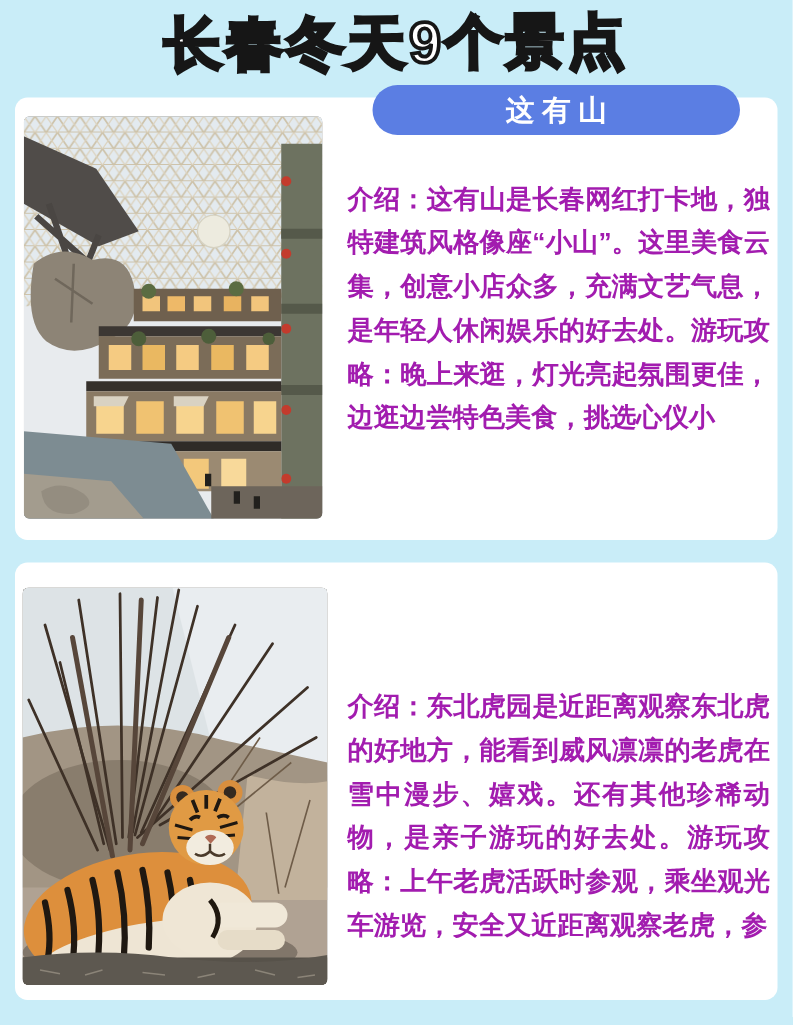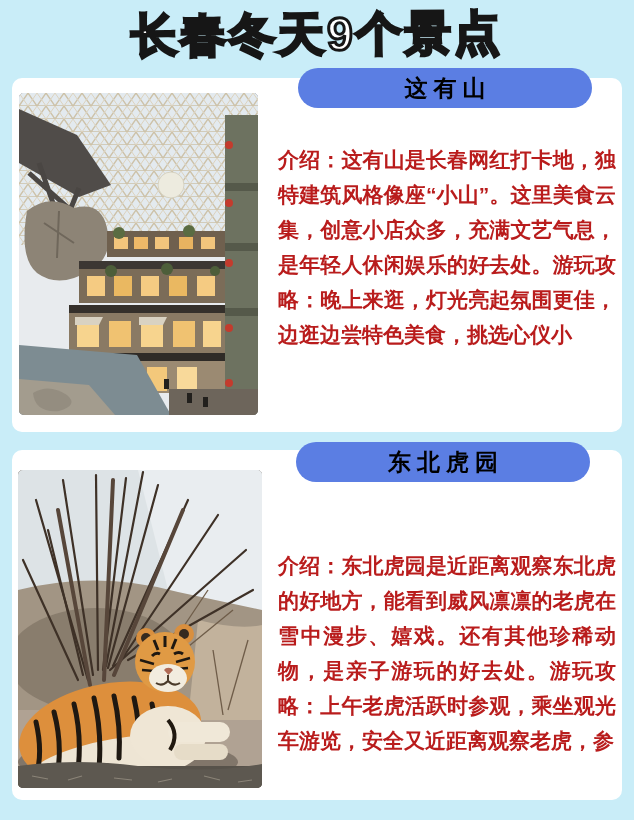--- a/index.html
+++ b/index.html
@@ -38,42 +38,42 @@
   .pill {
     position:absolute;
     width:294px; height:40px;
     background:#5b7ee3;
     border-radius:21px;
     display:flex; align-items:center; justify-content:center;
   }
   .card1 .pill { top:-10px; right:30px; }
   .card2 .pill { top:-8px;  right:32px; }
   .pill span {
-    color:#000000;
+    color:#ffffff;
     font-size:23px; font-weight:800;
     letter-spacing:6px;
     text-indent:6px;
     white-space:nowrap;
   }
 
   .photo {
     position:absolute;
     border-radius:5px;
     overflow:hidden;
     line-height:0;
   }
   .photo1 { left:7px; top:15px; width:239px; height:322px; }
   .photo2 { left:6px; top:20px; width:244px; height:318px; }
 
   .desc {
     position:absolute;
     left:266px; width:338px;
     font-size:21px; line-height:35px;
     font-weight:600;
-    color:#b91c1c;
+    color:#a21caf;
     text-align:justify;
     word-break:break-all;
   }
   .card1 .desc { top:64px; }
   .card2 .desc { top:67px;margin-top:31px; }
 </style>
 </head>
 <body>
 
 <div class="page">
@@ -159,23 +159,20 @@
         <rect x="168" y="300" width="5" height="10" fill="#22201d"></rect>
         <rect x="184" y="304" width="5" height="10" fill="#22201d"></rect>
         <rect x="145" y="286" width="5" height="10" fill="#22201d"></rect>
       </svg>
     </div>
 
     <p class="desc">介绍：这有山是长春网红打卡地，独特建筑风格像座“小山”。这里美食云集，创意小店众多，充满文艺气息，是年轻人休闲娱乐的好去处。游玩攻略：晚上来逛，灯光亮起氛围更佳，边逛边尝特色美食，挑选心仪小</p>
   </section>
 
   <section class="card card2">
-    <div class="pill">
-      <span>东北虎园</span>
-    </div>
 
     <div class="photo photo2">
       <svg viewBox="0 0 244 318" width="244" height="318">
 
         <rect x="0" y="0" width="244" height="318" fill="#b2a painting"></rect>
         <rect x="0" y="0" width="244" height="318" fill="#b0a293"></rect>
         <rect x="0" y="0" width="244" height="130" fill="#dde3e6"></rect>
         <path d="M120,0 L244,0 L244,150 L150,120 Z" fill="#e9edf0"></path>
         <path d="M0,120 Q80,100 160,122 L244,140 L244,240 L0,240 Z" fill="#a29584"></path>
         <path d="M180,150 Q220,160 244,155 L244,250 L170,250 Z" fill="#c2b29c"></path>

